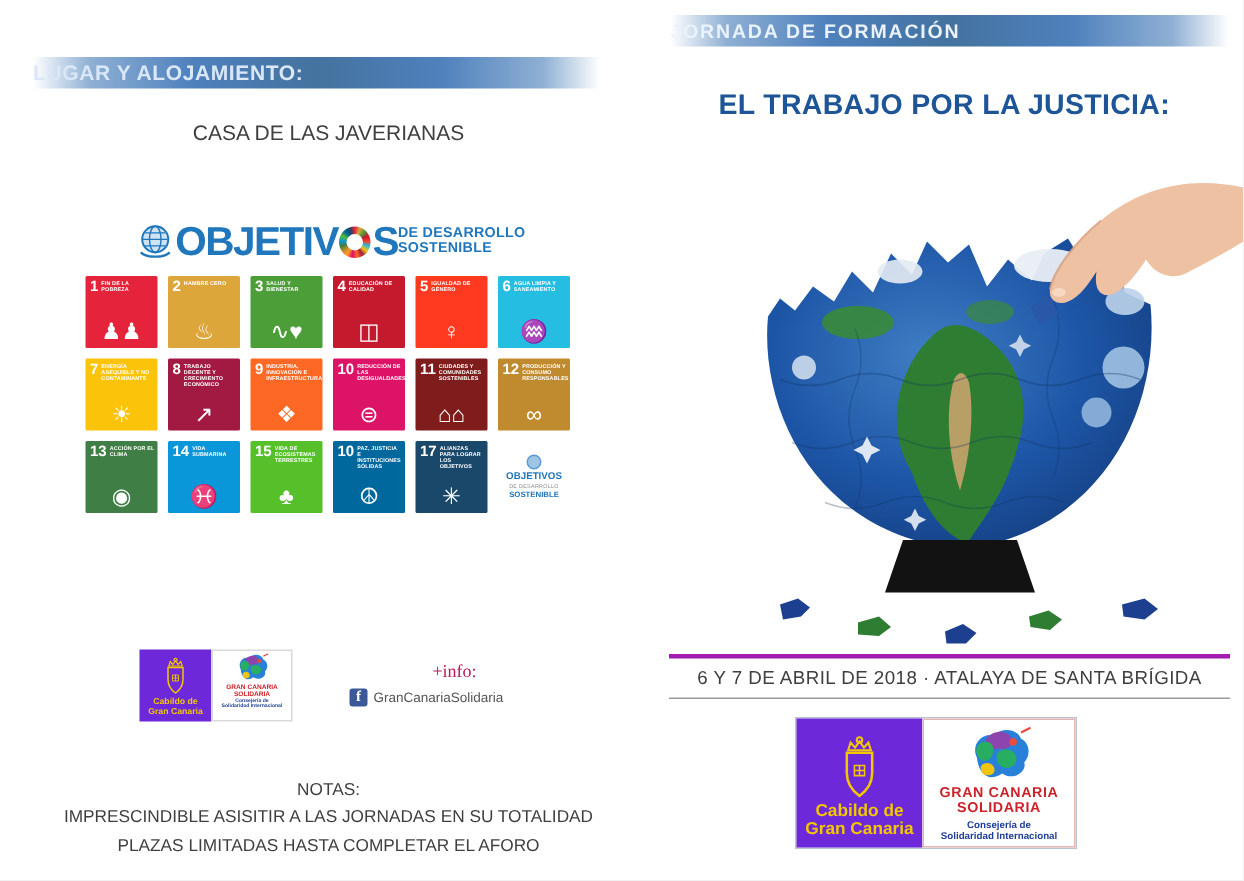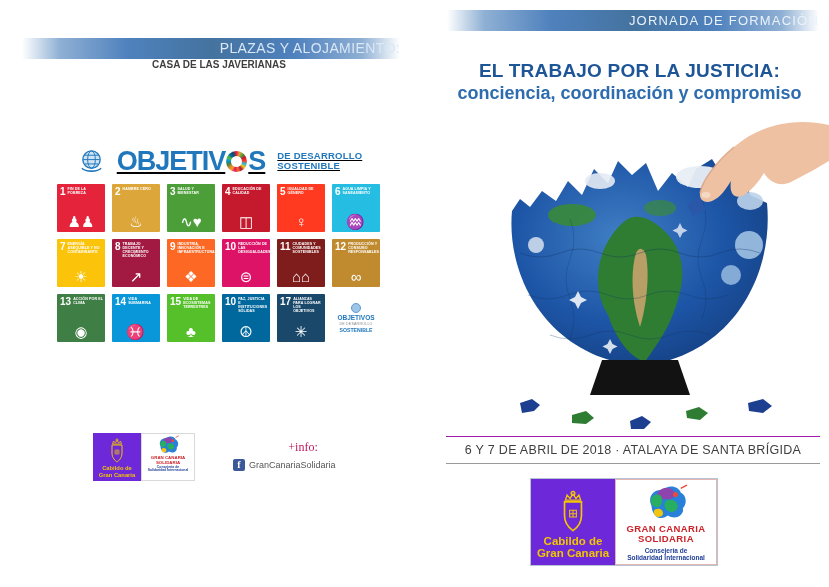--- a/index.html
+++ b/index.html
@@ -1,33 +1,33 @@
 <!DOCTYPE html>
 <html><head>
 <meta charset="utf-8">
 <style>
   html,body{margin:0;padding:0;background:#e8e8e8;}
   body{font-family:"Liberation Sans",sans-serif;}
   #page{position:relative;width:829px;height:587px;background:#ffffff;overflow:hidden;margin:0 auto;}
 
   
-  .grad-bar{position:absolute;height:21px;line-height:21px;text-align:right;
+  .grad-bar{position:absolute;height:21px;line-height:21px;text-align:left;
     background:linear-gradient(90deg,rgba(255,255,255,0) 0%,#8fb0d4 10%,#4f81bd 28%,#44739f 50%,#4f81bd 72%,#8fb0d4 90%,rgba(255,255,255,0) 100%);
-    color:#d9e7f6;font-weight:normal;}
+    color:#d9e7f6;font-weight:bold;}
   #lugar-bar{left:22px;top:38px;width:378px;font-size:14px;letter-spacing:.4px;}
   #jornada-bar{left:447px;top:10px;width:372px;font-size:13px;letter-spacing:1.2px;color:#eaf2fb;}
 
   
   .lp-center{position:absolute;left:0;width:438px;text-align:center;color:#3f3f3f;}
-  #venue-name{top:59px;font-size:10px;font-weight:bold;}
+  #venue-name{top:80px;font-size:14px;}
   #venue-address{top:85px;font-size:11.5px;}
 
   
   #sdg-wordmark{position:absolute;left:40px;top:141px;width:360px;height:40px;
-    display:flex;align-items:center;justify-content:center;gap:12px;text-decoration:underline;}
+    display:flex;align-items:center;justify-content:center;gap:0;}
   #sdg-wordmark .word{color:#2077bc;font-weight:bold;font-size:27px;letter-spacing:-1px;display:flex;align-items:center;}
   .sdg-wheel{display:inline-block;width:21px;height:21px;border-radius:50%;margin:0 1px;position:relative;
     background:conic-gradient(#E5243B,#DDA63A,#4C9F38,#C5192D,#FF3A21,#26BDE2,#FCC30B,#A21942,#FD6925,#DD1367,#FD9D24,#BF8B2E,#3F7E44,#0A97D9,#56C02B,#00689D,#19486A,#E5243B);}
   .sdg-wheel::after{content:"";position:absolute;left:5px;top:5px;width:11px;height:11px;border-radius:50%;background:#fff;}
   #sdg-tagline{display:flex;flex-direction:column;align-items:flex-start;line-height:1.05;}
   #sdg-tagline span{color:#2077bc;font-weight:bold;font-size:9.5px;letter-spacing:.2px;}
 
   
   #sdg-grid{position:absolute;left:57px;top:184px;display:grid;grid-template-columns:repeat(6,48px);grid-auto-rows:48px;gap:7px;}
   .sdg-tile{position:relative;color:#fff;border-radius:1px;overflow:hidden;}
@@ -64,21 +64,21 @@
   #notes{top:518px;font-size:11.5px;line-height:1.6;}
 
   
   #title-block{position:absolute;left:430px;top:60px;width:399px;text-align:center;line-height:1.2;}
   #title-line1{color:#1d5596;font-weight:bold;font-size:19px;letter-spacing:.2px;}
   #title-line2{color:#2d6cae;font-weight:bold;font-size:18px;}
 
   #globe-art{position:absolute;left:450px;top:103px;width:379px;height:332px;}
 
   #date-block{position:absolute;left:446px;top:436px;width:374px;text-align:center;
-    border-top:1px solid #a21caf;border-bottom:1px solid #9a9a9a;padding:6px 0;
+    border-top:3px solid #a21caf;border-bottom:1px solid #9a9a9a;padding:6px 0;
     font-size:12.5px;color:#3f3f3f;letter-spacing:.3px;}
 
   #logos-box{position:absolute;left:530px;top:478px;width:188px;height:88px;
     border:1px solid #b9c2d0;box-sizing:border-box;display:flex;}
   #cabildo-big{width:84px;height:100%;}
   #cabildo-big .cabildo-txt{font-size:11.5px;padding-bottom:5px;}
   #solidaria-big{flex:1;height:100%;justify-content:flex-start;padding-top:2px;box-sizing:border-box;border:1px solid #e3b6b6;}
   #solidaria-big .solidaria-title{font-size:9.5px;letter-spacing:.4px;}
   #solidaria-big .solidaria-sub{font-size:6.5px;margin-top:2px;}
 
@@ -109,21 +109,21 @@
       <ellipse cx="14" cy="12" rx="4" ry="9" fill="none" stroke="#2077bc" stroke-width="1"></ellipse>
       <path d="M5.5 12 h17 M7 7.5 h14 M7 16.5 h14" stroke="#2077bc" stroke-width="1" fill="none"></path>
       <path d="M4 21 C8 25 20 25 24 21" stroke="#2077bc" stroke-width="1.6" fill="none"></path>
     </symbol>
   </defs>
 </svg>
 
 <div id="page">
 
   <div id="lugar-bar" class="grad-bar nosel">
-    <span>PLAZAS Y ALOJAMIENTO:</span>
+    <span>LUGAR Y ALOJAMIENTO:</span>
   </div>
 
   <div id="venue-name" class="lp-center">CASA DE LAS JAVERIANAS</div>
 
   <div id="sdg-wordmark">
     <svg width="27" height="27">
         <use href="#sym-un-emblem"></use>
       </svg>
     <span class="word">
       <span>OBJETIV</span>
@@ -287,28 +287,32 @@
       <div>Solidaridad Internacional</div>
     </div>
   </div>
 
   <div id="info-label">+info:</div>
   <div id="facebook-row">
     <span class="fb-icon">f</span>
     <span id="facebook-handle">GranCanariaSolidaria</span>
   </div>
 
+  <div id="notes" class="lp-center">
+    <div>NOTAS:</div>
+    <div>IMPRESCINDIBLE ASISITIR A LAS JORNADAS EN SU TOTALIDAD</div>
+    <div>PLAZAS LIMITADAS HASTA COMPLETAR EL AFORO</div>
+  </div>
 
   <div id="jornada-bar" class="grad-bar nosel">
     <span>JORNADA DE FORMACIÓN</span>
   </div>
 
   <div id="title-block">
     <div id="title-line1">EL TRABAJO POR LA JUSTICIA:</div>
-    <div id="title-line2">conciencia, coordinación y compromiso</div>
   </div>
 
   <svg id="globe-art" viewBox="0 0 379 332">
     <defs>
       <radialGradient id="gBlue" cx="42%" cy="38%" r="75%">
         <stop offset="0%" stop-color="#3f7ec4"></stop>
         <stop offset="55%" stop-color="#1d55a6"></stop>
         <stop offset="100%" stop-color="#123a78"></stop>
       </radialGradient>
     </defs>

